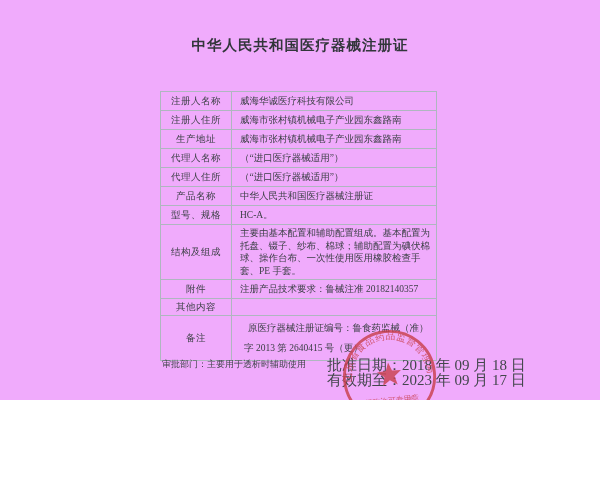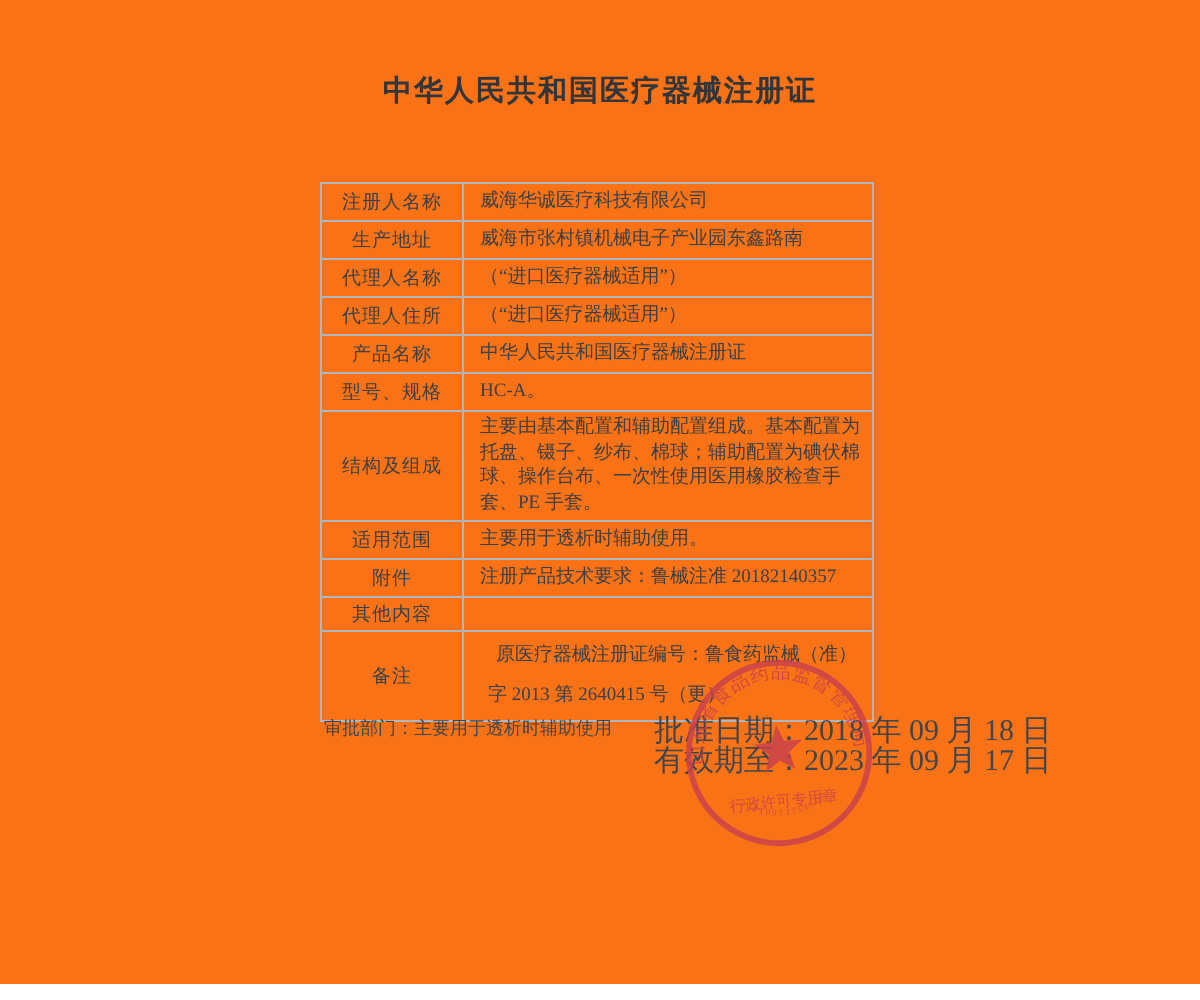--- a/index.html
+++ b/index.html
@@ -1,18 +1,18 @@
 <!DOCTYPE html>
 <html><head>
 <meta charset="utf-8">
 <style>
   html,body { margin:0; padding:0; background:#ffffff; }
   .page {
-    position:relative; width:600px; height:492px; overflow:hidden;
-    background:#f97316;
+    position:relative; width:600px; height:400px; overflow:hidden;
+    background:#f0abfc;
     font-family:"Liberation Serif","DejaVu Serif",serif;
     color:#3c4046;
   }
   .title {
     position:absolute; top:36px; left:0; width:100%;
     text-align:center; font-size:14.5px; letter-spacing:1px;
     color:#32363b; font-weight:600;
   }
   .certno {
     position:absolute; top:72px; left:170px;
@@ -55,20 +55,24 @@
   <div class="title">中华人民共和国医疗器械注册证</div>
 
 
   <table class="cert">
     <tbody>
       <tr class="std">
         <td class="lbl">注册人名称</td>
         <td class="val">威海华诚医疗科技有限公司</td>
       </tr>
       <tr class="std">
+        <td class="lbl">注册人住所</td>
+        <td class="val">威海市张村镇机械电子产业园东鑫路南</td>
+      </tr>
+      <tr class="std">
         <td class="lbl">生产地址</td>
         <td class="val">威海市张村镇机械电子产业园东鑫路南</td>
       </tr>
       <tr class="std">
         <td class="lbl">代理人名称</td>
         <td class="val">（“进口医疗器械适用”）</td>
       </tr>
       <tr class="std">
         <td class="lbl">代理人住所</td>
         <td class="val">（“进口医疗器械适用”）</td>
@@ -77,24 +81,20 @@
         <td class="lbl">产品名称</td>
         <td class="val">中华人民共和国医疗器械注册证</td>
       </tr>
       <tr class="std">
         <td class="lbl">型号、规格</td>
         <td class="val">HC-A。</td>
       </tr>
       <tr class="tall3">
         <td class="lbl">结构及组成</td>
         <td class="val">主要由基本配置和辅助配置组成。基本配置为托盘、镊子、纱布、棉球；辅助配置为碘伏棉球、操作台布、一次性使用医用橡胶检查手套、PE 手套。</td>
-      </tr>
-      <tr class="std">
-        <td class="lbl">适用范围</td>
-        <td class="val">主要用于透析时辅助使用。</td>
       </tr>
       <tr class="std">
         <td class="lbl">附件</td>
         <td class="val">注册产品技术要求：鲁械注准 20182140357</td>
       </tr>
       <tr class="short">
         <td class="lbl">其他内容</td>
         <td class="val"></td>
       </tr>
       <tr class="tall2">

